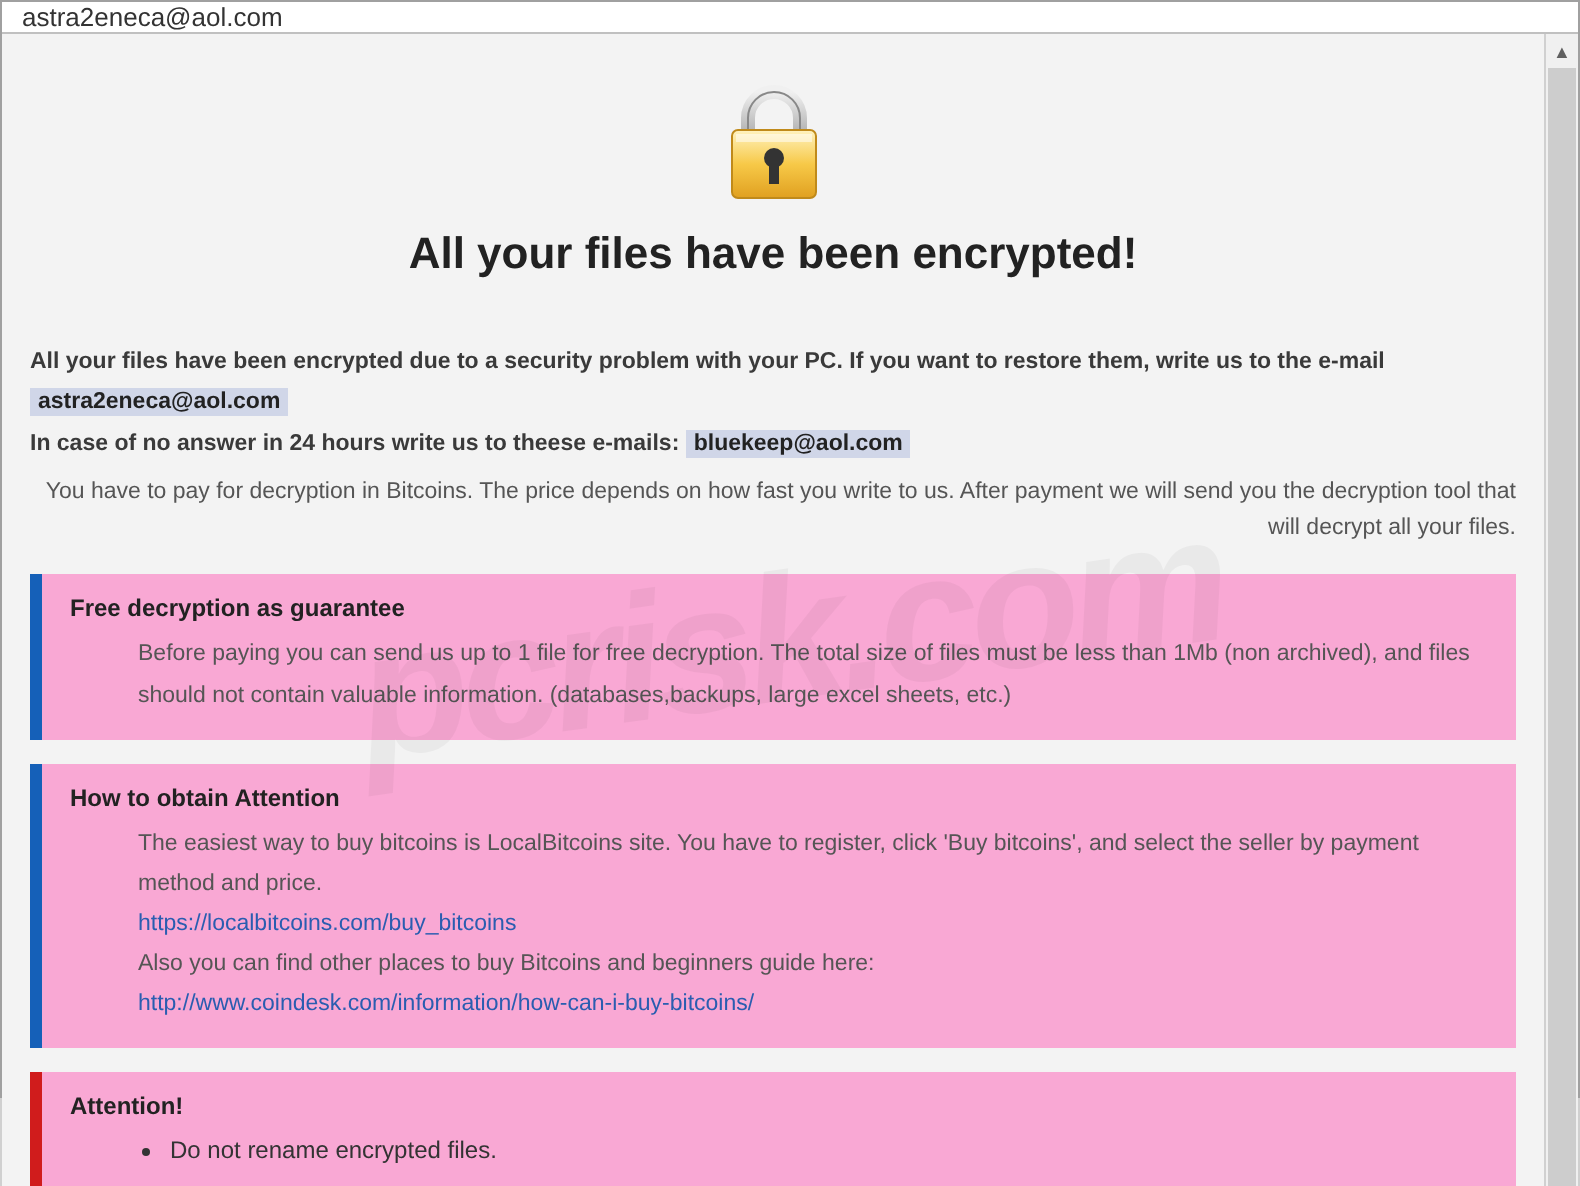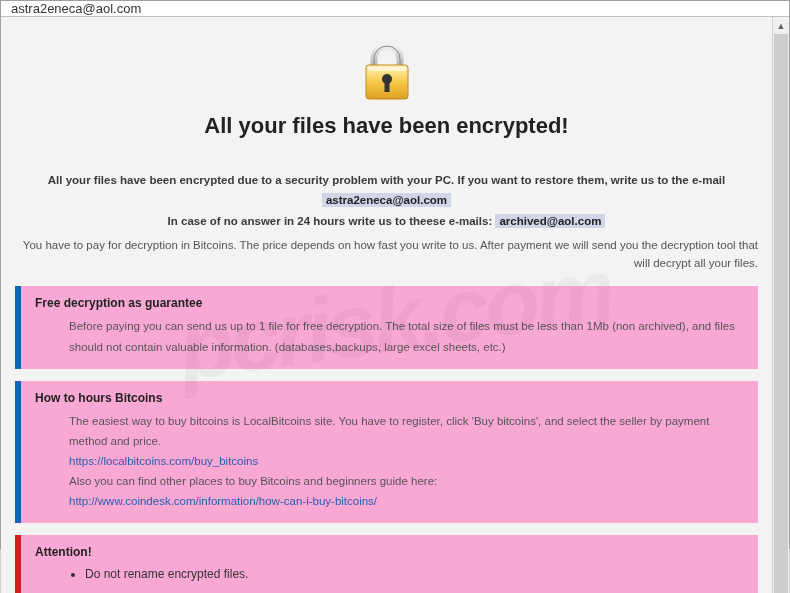--- a/index.html
+++ b/index.html
@@ -80,21 +80,21 @@
       font-size: 22px;
       font-weight: bold;
       color: #222;
       margin: 8px 0 32px 0;
     }
     .para {
       line-height: 1.7;
       color: #3a3a3a;
       margin-bottom: 2px;
     }
-    .bold { font-weight: bold; text-align: center; }
+    .bold { font-weight: bold; }
     .hl {
       background: #d0d6e8;
       padding: 1px 4px;
       color: #222;
       font-weight: bold;
     }
     .payline {
       color: #555;
       font-size: 11.5px;
       margin: 4px 0 14px 0;
@@ -186,31 +186,31 @@
       </div>
 
       <div class="heading">All your files have been encrypted!</div>
 
       <div class="para bold">
         <span>All your files have been encrypted due to a security problem with your PC. If you want to restore them, write us to the e-mail </span>
         <span class="hl">astra2eneca@aol.com</span>
       </div>
       <div class="para bold">
         <span>In case of no answer in 24 hours write us to theese e-mails: </span>
-        <span class="hl">archived@aol.com</span>
+        <span class="hl">bluekeep@aol.com</span>
       </div>
       <div class="payline">You have to pay for decryption in Bitcoins. The price depends on how fast you write to us. After payment we will send you the decryption tool that will decrypt all your files.</div>
 
       <div class="section blue">
         <div class="section-title">Free decryption as guarantee</div>
         <div class="section-body">Before paying you can send us up to 1 file for free decryption. The total size of files must be less than 1Mb (non archived), and files should not contain valuable information. (databases,backups, large excel sheets, etc.)</div>
       </div>
 
       <div class="section blue">
-        <div class="section-title">How to hours Bitcoins</div>
+        <div class="section-title">How to obtain Attention</div>
         <div class="section-body">
           <div>The easiest way to buy bitcoins is LocalBitcoins site. You have to register, click 'Buy bitcoins', and select the seller by payment method and price.</div>
           <a class="link">https://localbitcoins.com/buy_bitcoins</a>
           <div>Also you can find other places to buy Bitcoins and beginners guide here:</div>
           <a class="link">http://www.coindesk.com/information/how-can-i-buy-bitcoins/</a>
         </div>
       </div>
 
       <div class="section red">
         <div class="section-title">Attention!</div>

